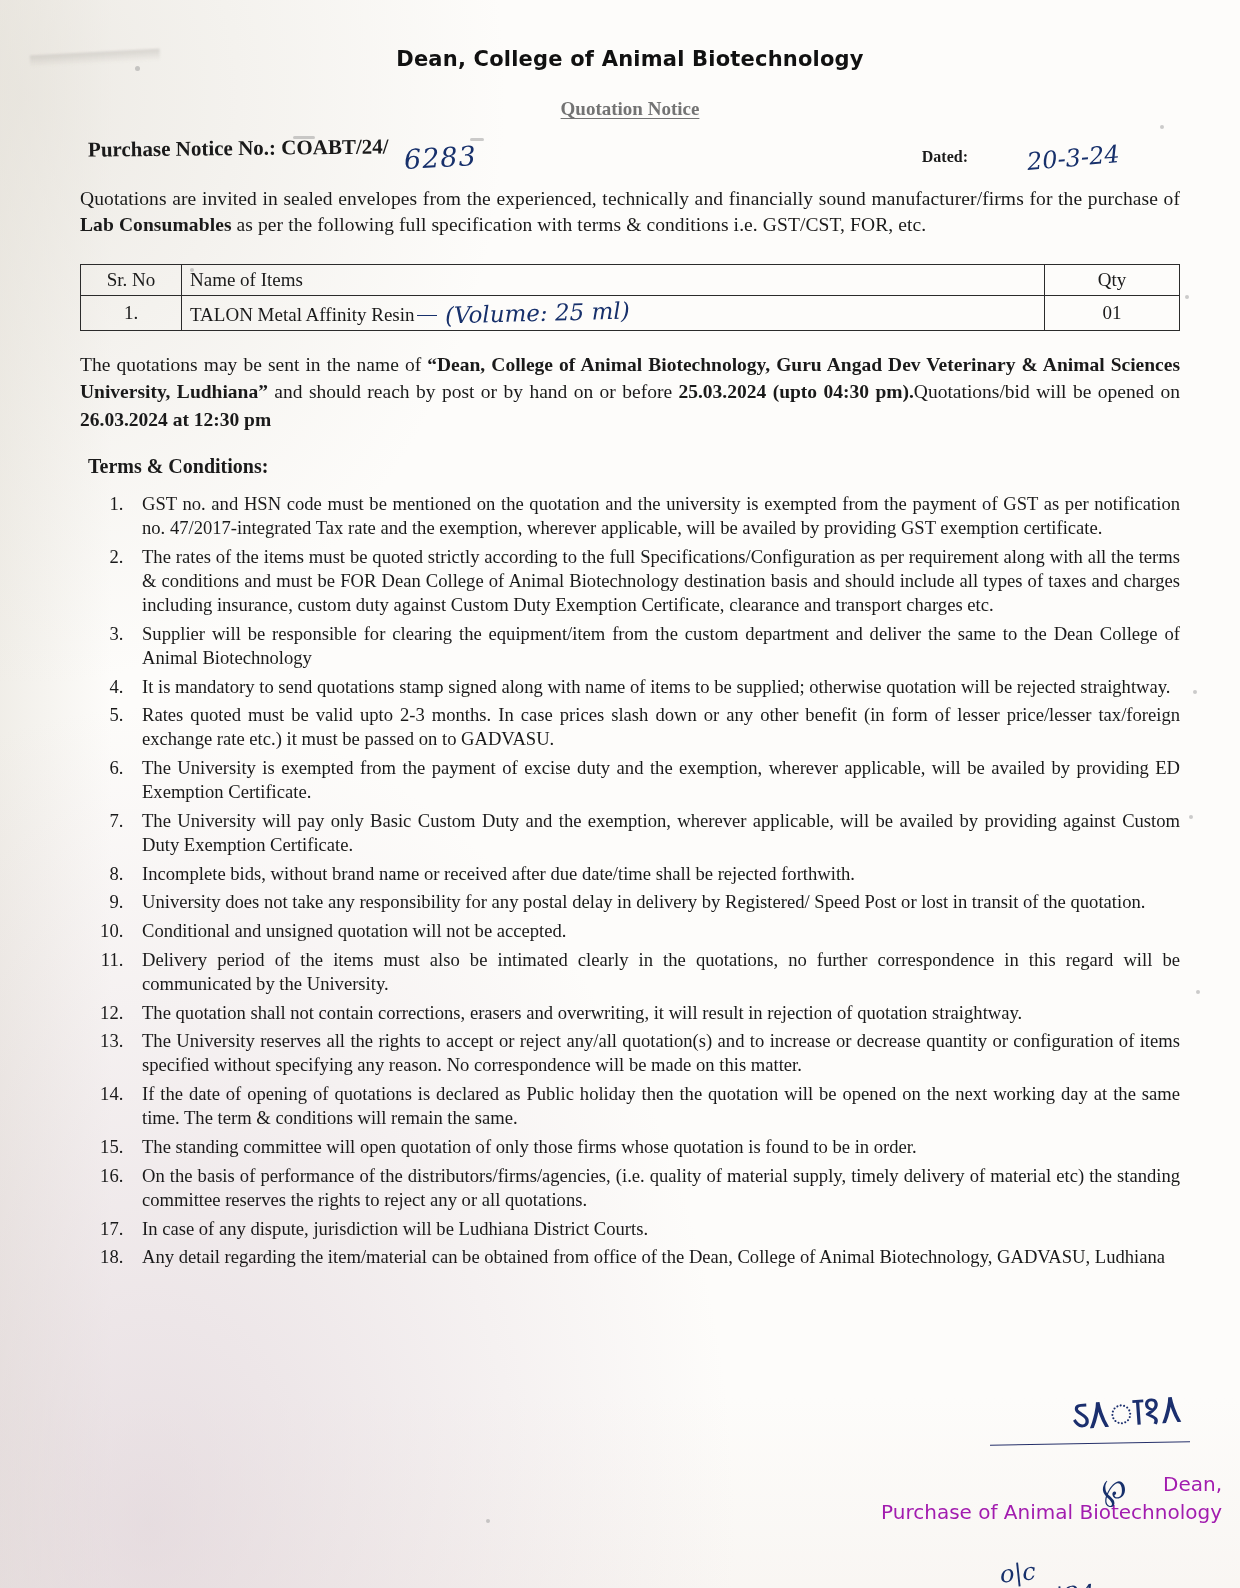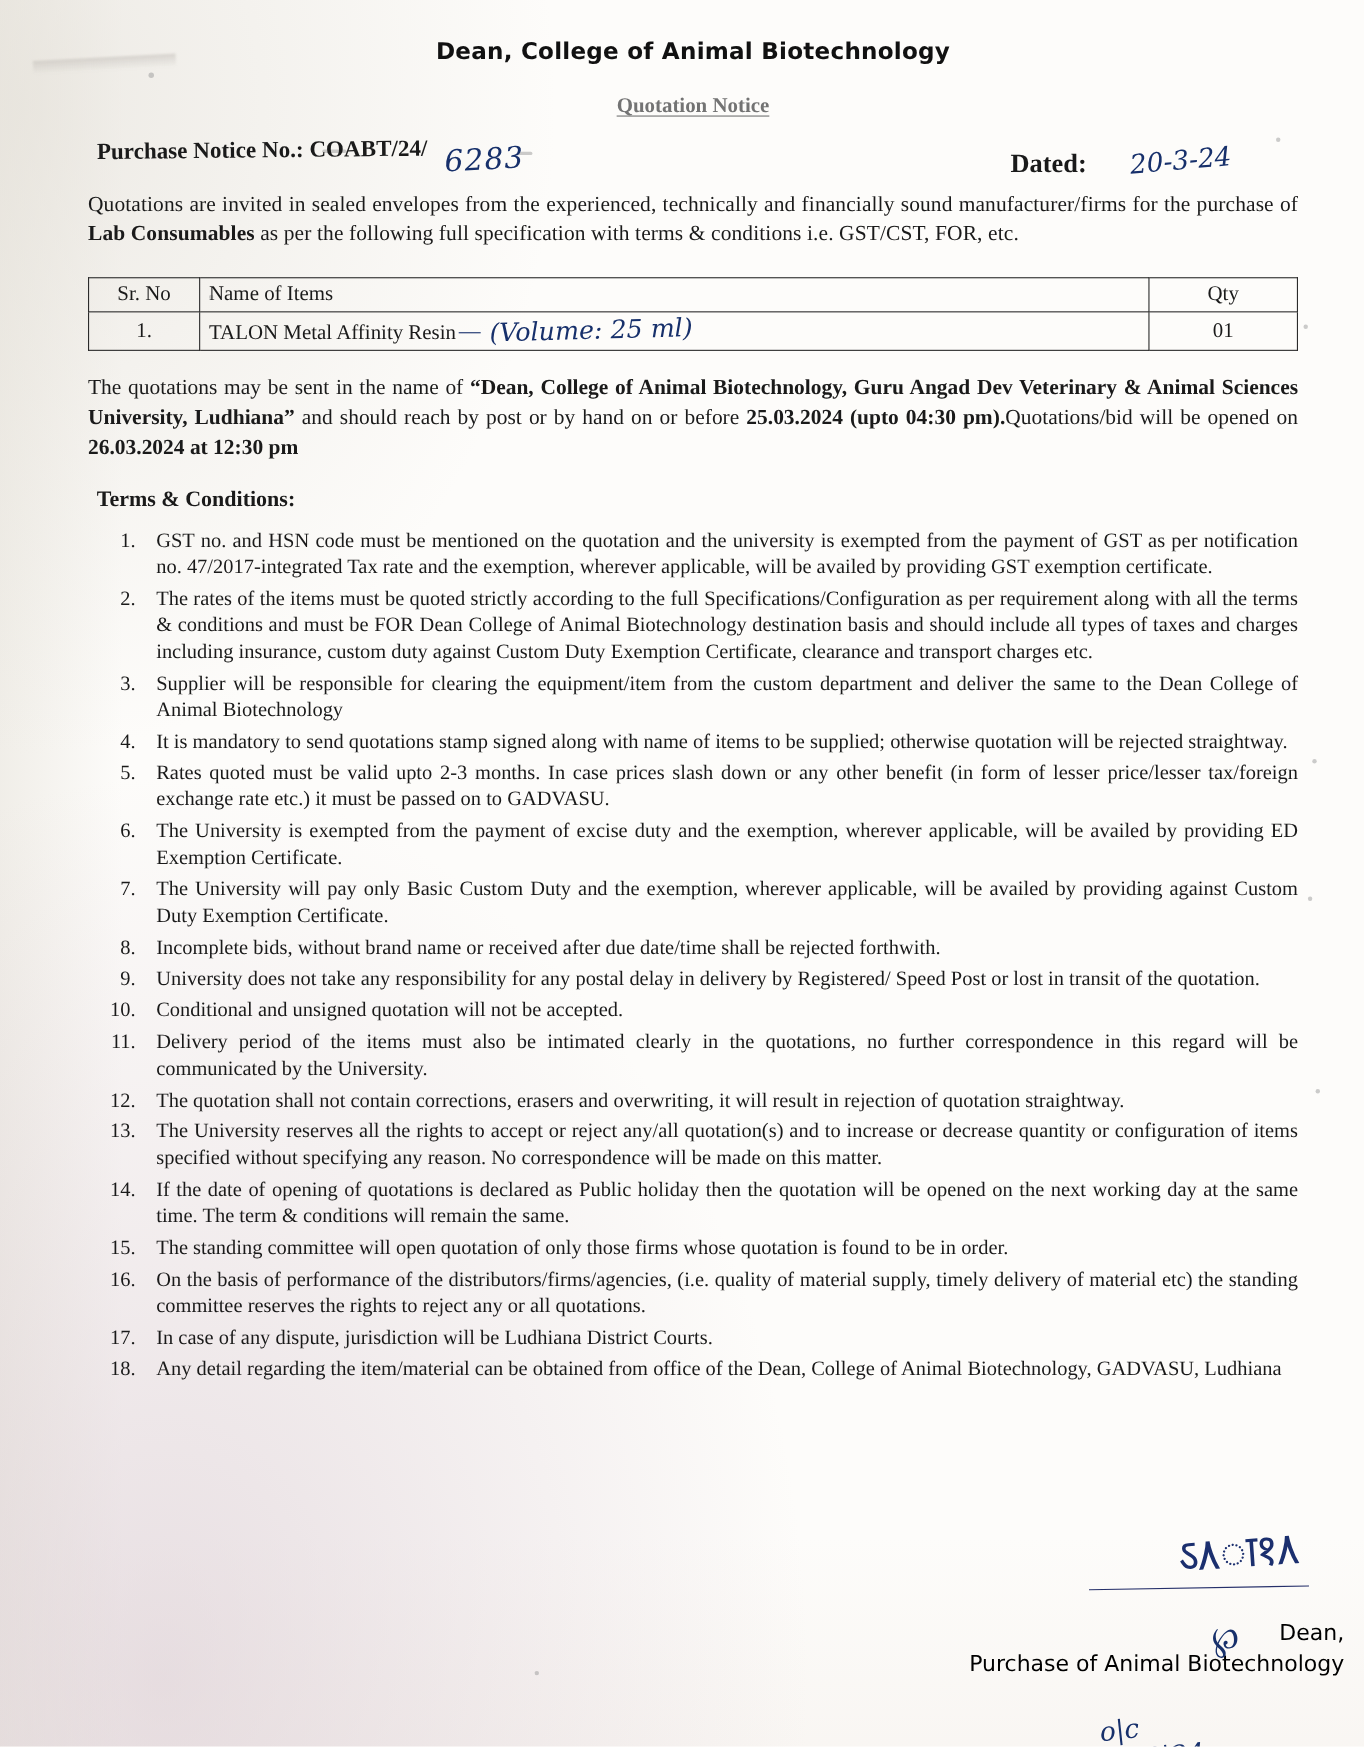--- a/index.html
+++ b/index.html
@@ -34,21 +34,21 @@
     width: 130px;
     height: 12px;
     background: linear-gradient(180deg, rgba(190,186,180,0.5), rgba(255,255,255,0));
     transform: rotate(-3deg);
     filter: blur(1.1px);
     pointer-events: none;
   }
   .content {
     position: absolute;
     left: 0; top: 0; right: 0; bottom: 0;
-    padding: 34px 60px 0 80px;
+    padding: 46px 60px 0 80px;
     box-sizing: border-box;
   }
 
   
   .hdr {
     text-align: center;
     font-family: "DejaVu Sans", sans-serif;
     font-weight: bold;
     font-size: 21px;
     line-height: 1.32;
@@ -88,23 +88,23 @@
     top: 6px;
     font-family: "DejaVu Serif", serif;
     font-size: 27px;
     font-style: italic;
     color: #17306b;
     transform: rotate(-3deg);
     letter-spacing: 1px;
   }
   .dated-label {
     position: absolute;
-    right: 192px;
+    right: 212px;
     top: 12px;
-    font-size: 24px;
+    font-size: 16px;
     font-weight: bold;
     font-family: "Liberation Serif", serif;
   }
   .dated-hand {
     position: absolute;
     right: 60px;
     top: 8px;
     font-family: "DejaVu Serif", serif;
     font-size: 24px;
     font-style: italic;
@@ -204,21 +204,21 @@
     height: 0;
     border-top: 1.4px solid #26306a;
     width: 200px;
     margin: 2px 32px 0 auto;
     transform: rotate(-1deg);
   }
   .sig-name {
     margin-top: 26px;
     font-family: "DejaVu Sans", sans-serif;
     font-size: 20px;
-    color: #000000;
+    color: #a21caf;
     line-height: 1.4;
   }
   .sig-date {
     position: absolute;
     right: 128px;
     bottom: -86px;
     font-family: "DejaVu Serif", serif;
     font-style: italic;
     font-size: 24px;
     color: #17306b;

